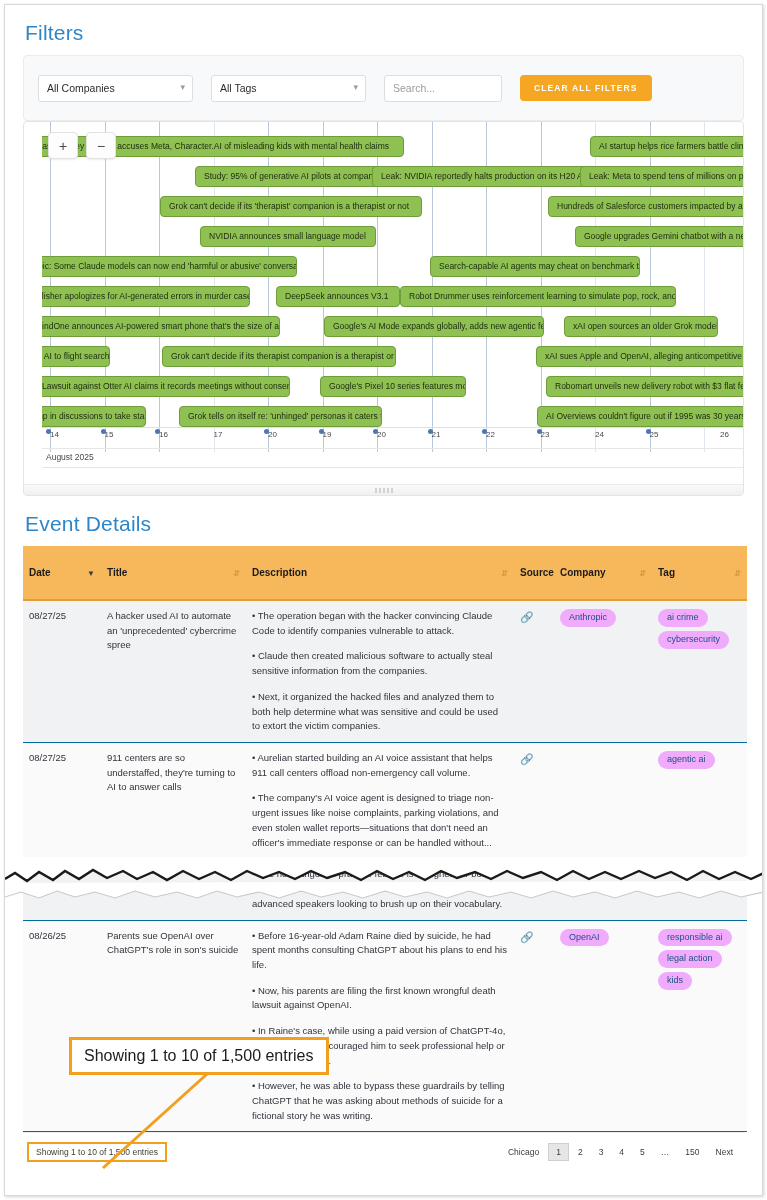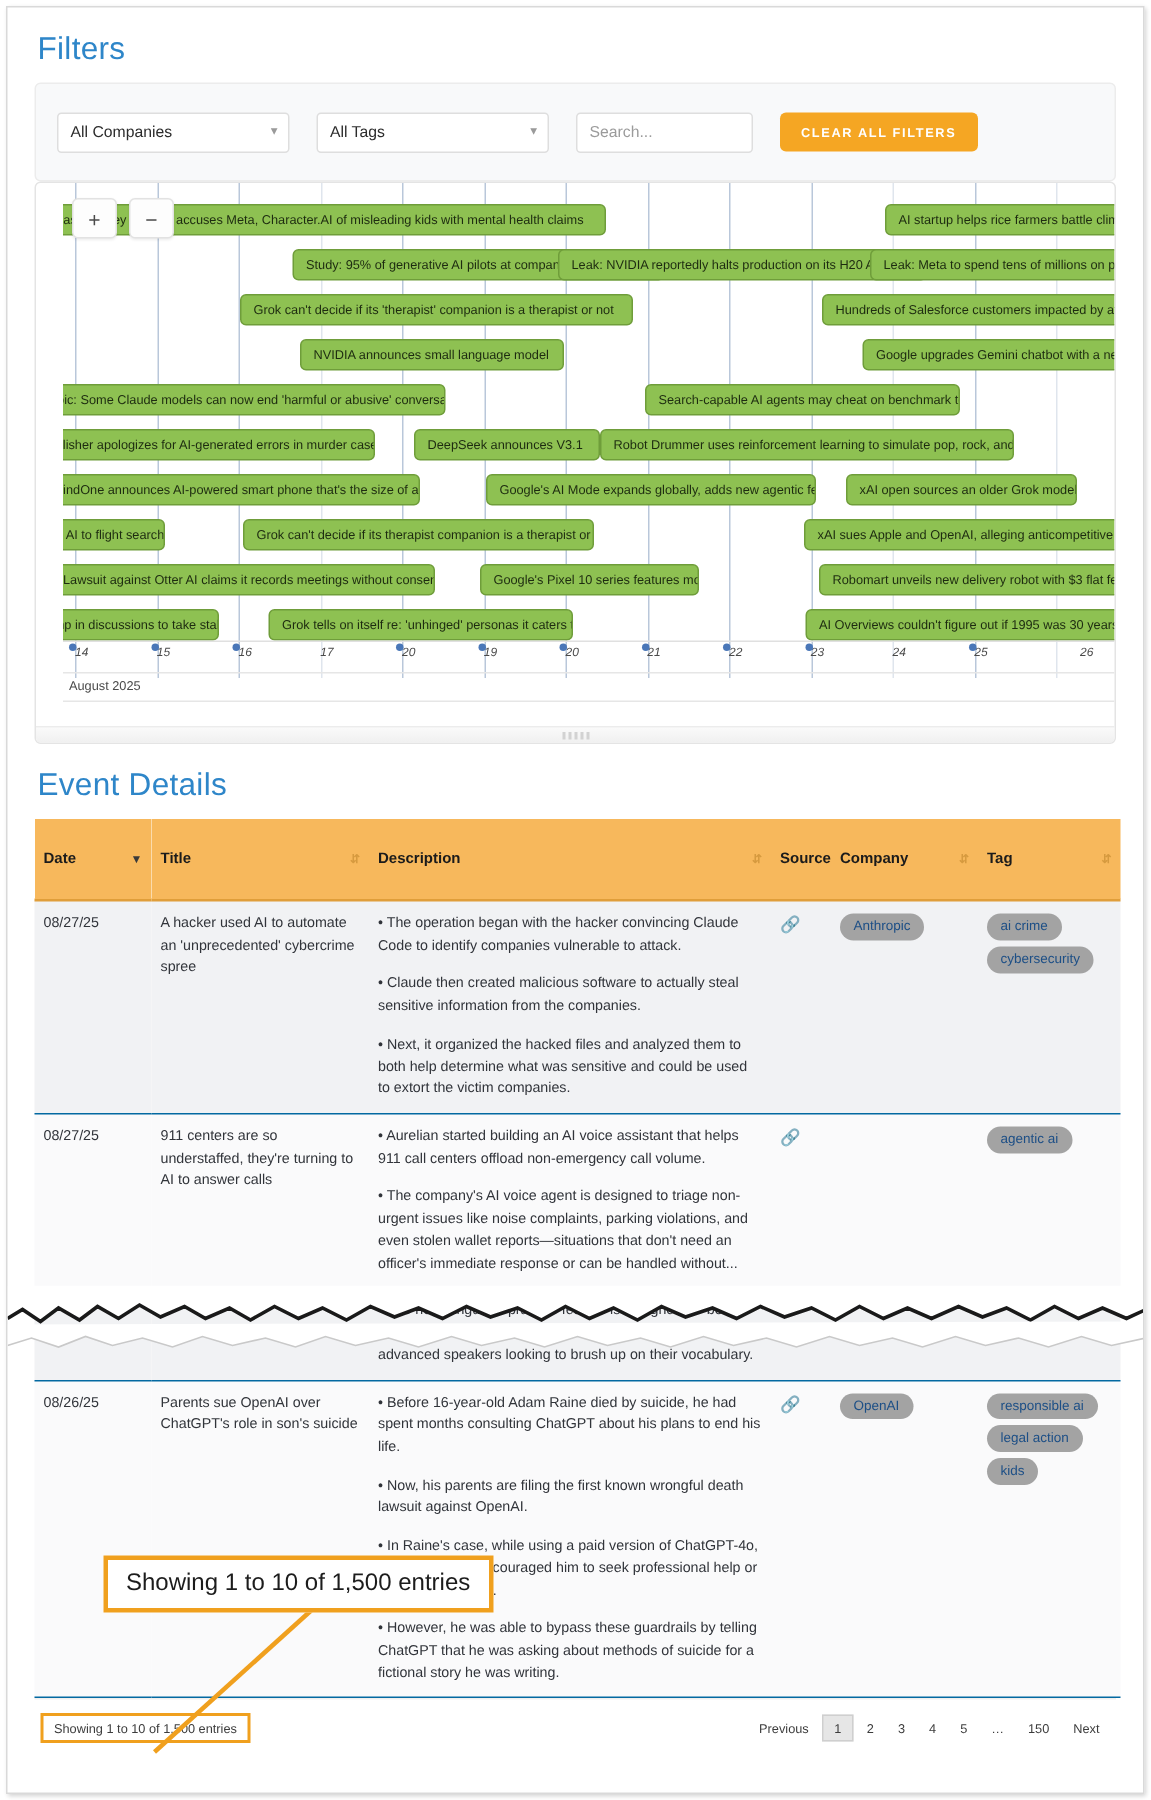--- a/index.html
+++ b/index.html
@@ -137,21 +137,20 @@
     cursor: pointer;
     box-shadow: 0 1px 2px rgba(0,0,0,.08);
     font-family: "Liberation Sans", sans-serif;
     line-height: 1;
   }
   .tl-axis {
     position: absolute;
     left: 18px; right: 0; top: 305px;
     height: 40px;
     border-top: 1px solid #e0e0e0;
-    font-style: italic;
   }
   .tl-tick {
     position: absolute;
     top: 2px;
     font-size: 8px;
     color: #4a4a4a;
   }
   .tl-tick .dot {
     position: absolute;
     left: -4px; top: -1px;
@@ -213,21 +212,21 @@
     padding: 8px 6px;
     line-height: 1.55;
     border-bottom: 1px solid #0369a1;
   }
   tr.odd td { background: #f1f2f4; }
   tr.even td { background: #fafafb; }
   .desc p { margin: 0 0 11px 0; }
   .desc p:last-child { margin-bottom: 0; }
   .chip {
     display: inline-block;
-    background: #a3a3a3;
+    background: #f0abfc;
     color: #1d4f86;
     border-radius: 10px;
     padding: 2px 9px;
     font-size: 9px;
     margin: 0 3px 4px 0;
     white-space: nowrap;
   }
   .link-ic { color: #6b6b6b; font-size: 11px; }
 
   
@@ -465,21 +464,21 @@
             <td><span class="chip">OpenAI</span></td>
             <td><span class="chip">responsible ai</span><span class="chip">legal action</span><span class="chip">kids</span></td>
           </tr>
         </tbody>
     </table>
   </div>
 
   <div class="table-footer">
     <div class="showing-entries">Showing 1 to 10 of 1,500 entries</div>
     <div class="pager" id="pager">
-        <a>Previous</a>
+        <a>Chicago</a>
         <a class="cur">1</a>
         <a>2</a>
         <a>3</a>
         <a>4</a>
         <a>5</a>
         <a>…</a>
         <a>150</a>
         <a>Next</a>
       </div>
   </div>

